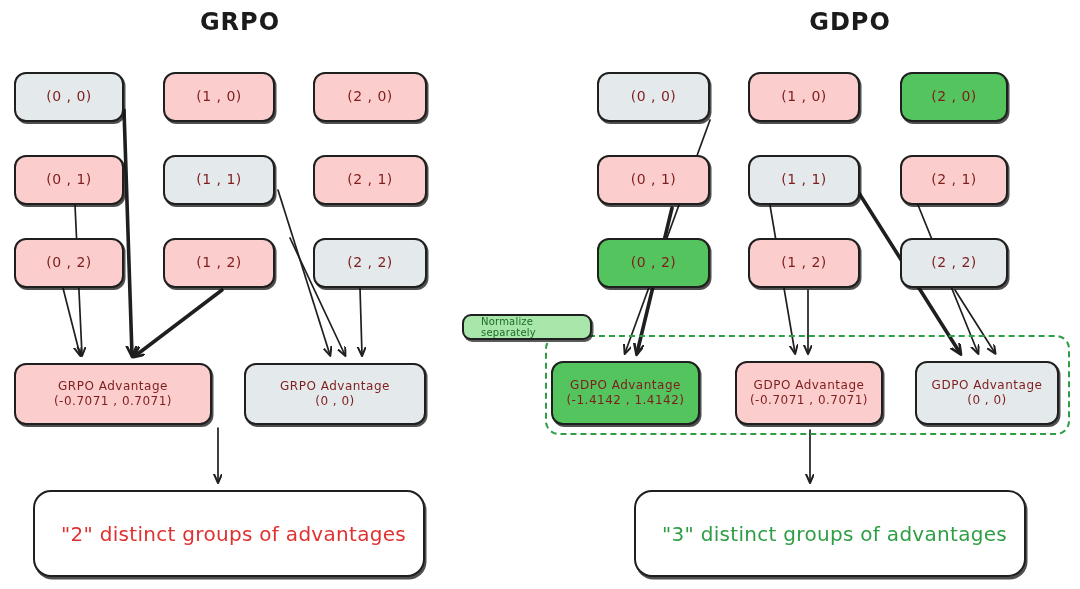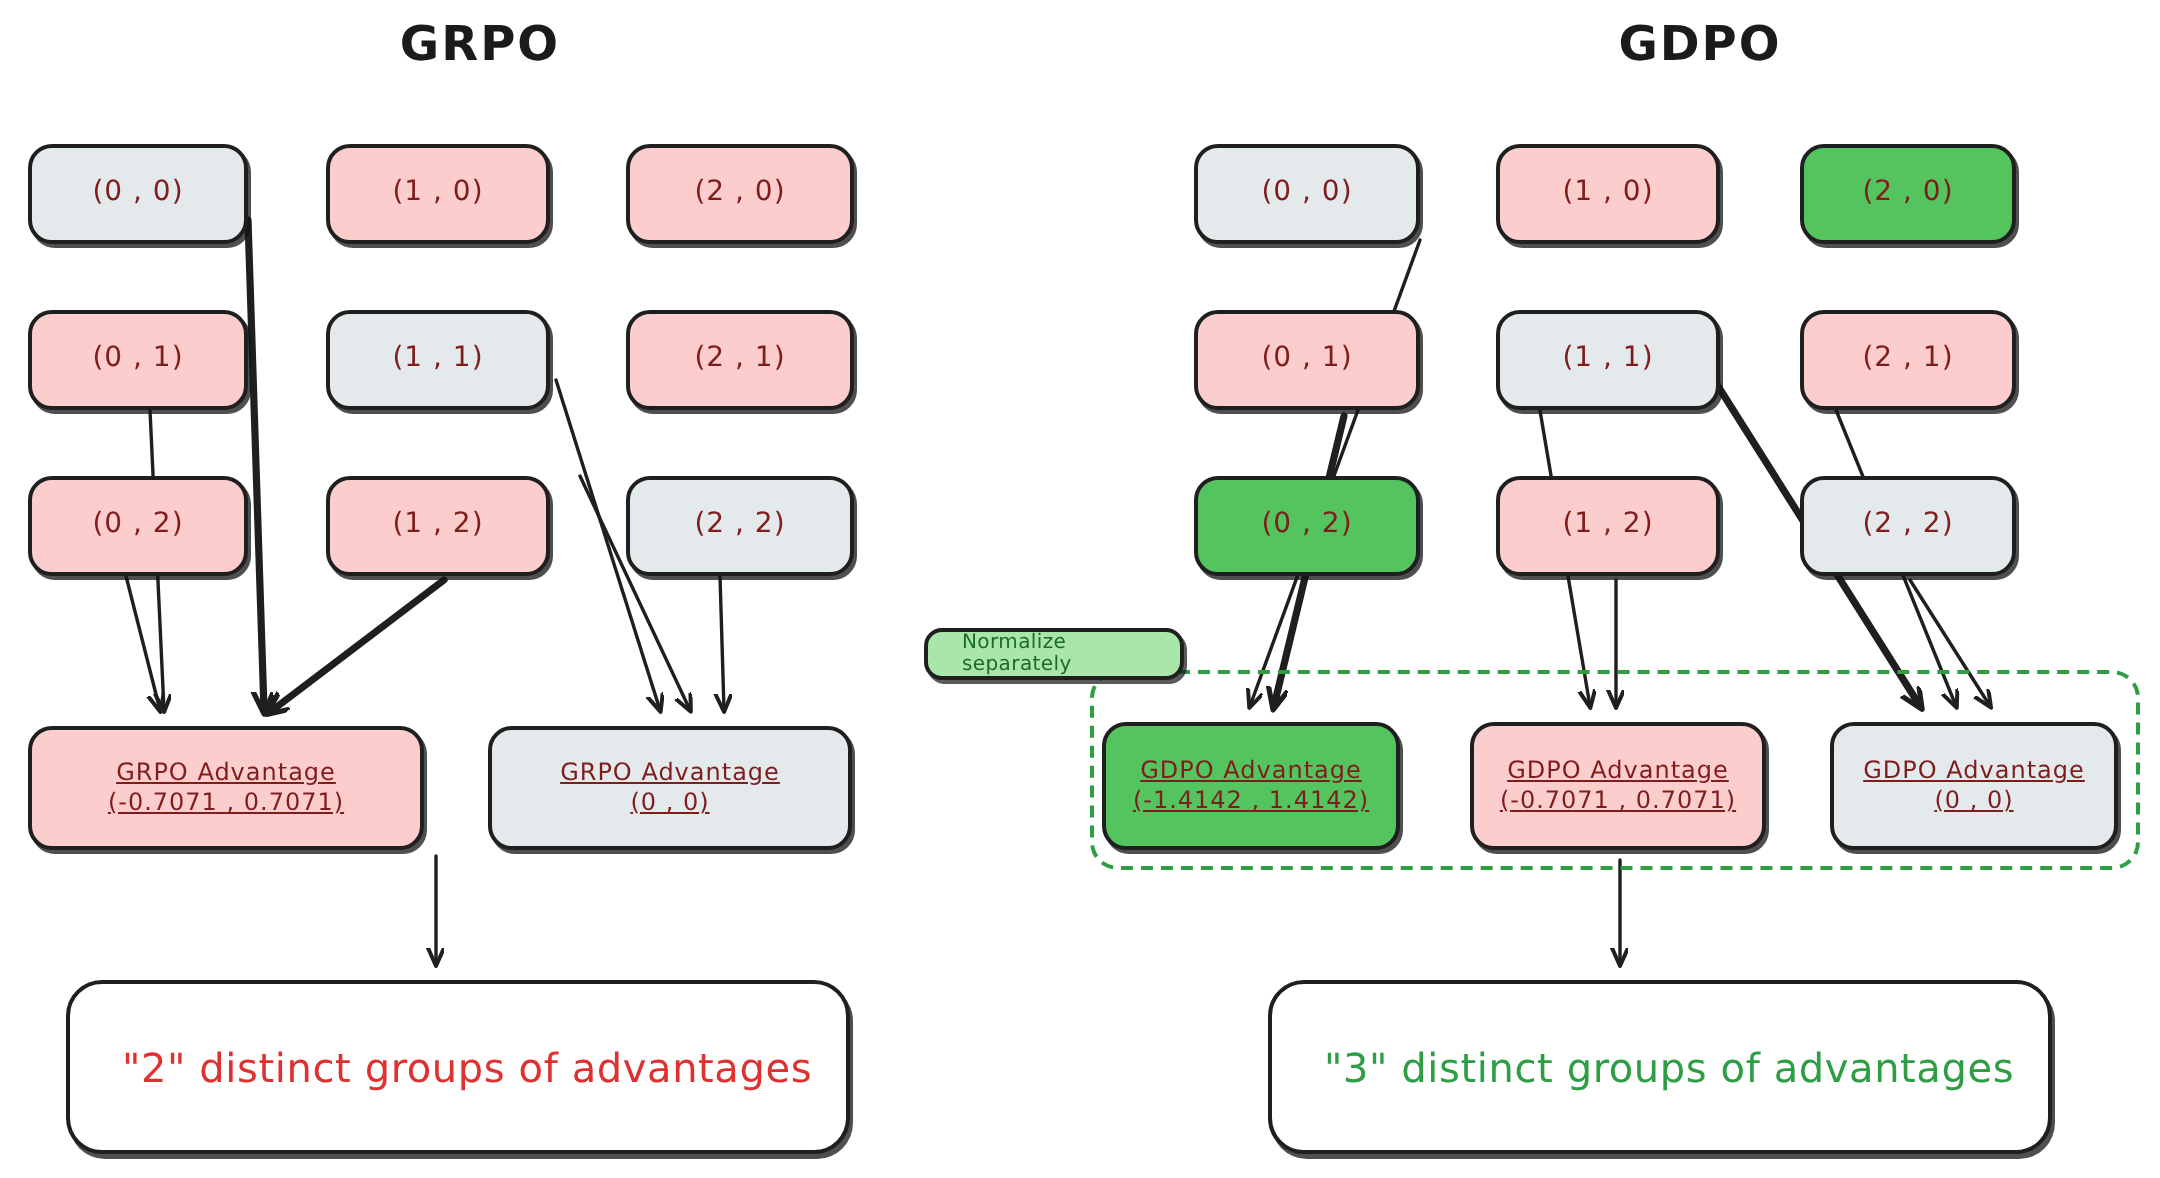--- a/index.html
+++ b/index.html
@@ -15,21 +15,21 @@
   .node{position:absolute;box-sizing:border-box;border:2.5px solid #1f1f1f;
         border-radius:12px;display:flex;align-items:center;justify-content:center;
         text-align:center;font-family:"DejaVu Sans", sans-serif;font-size:13px;
         color:#7f1d1d;letter-spacing:.5px;line-height:1.25;
         box-shadow:1.5px 2px 0 rgba(20,20,20,.75);}
   .cell{font-size:14px;}
   .pink{background:#fbcdcd;justify-content:center;}
   .grey{background:#e4e9ec;}
   .green{background:#54c45e;}
 
-  .adv{font-size:12px;padding:19px 4px;text-decoration:underline;}
+  .adv{font-size:12px;padding:19px 4px;}
   .adv .l1{display:block;}
   .adv .l2{display:block;}
 
   .tag{position:absolute;box-sizing:border-box;background:#a8e6a9;
        border:2.5px solid #1f1f1f;border-radius:9px;
        display:flex;align-items:center;justify-content:center;
        font-family:"DejaVu Sans", sans-serif;font-size:10px;color:#1d6b2a;
        box-shadow:1.5px 2px 0 rgba(20,20,20,.7);letter-spacing:.2px;}
 
   .dashbox{position:absolute;box-sizing:border-box;border:2.5px dashed #2e9e45;

